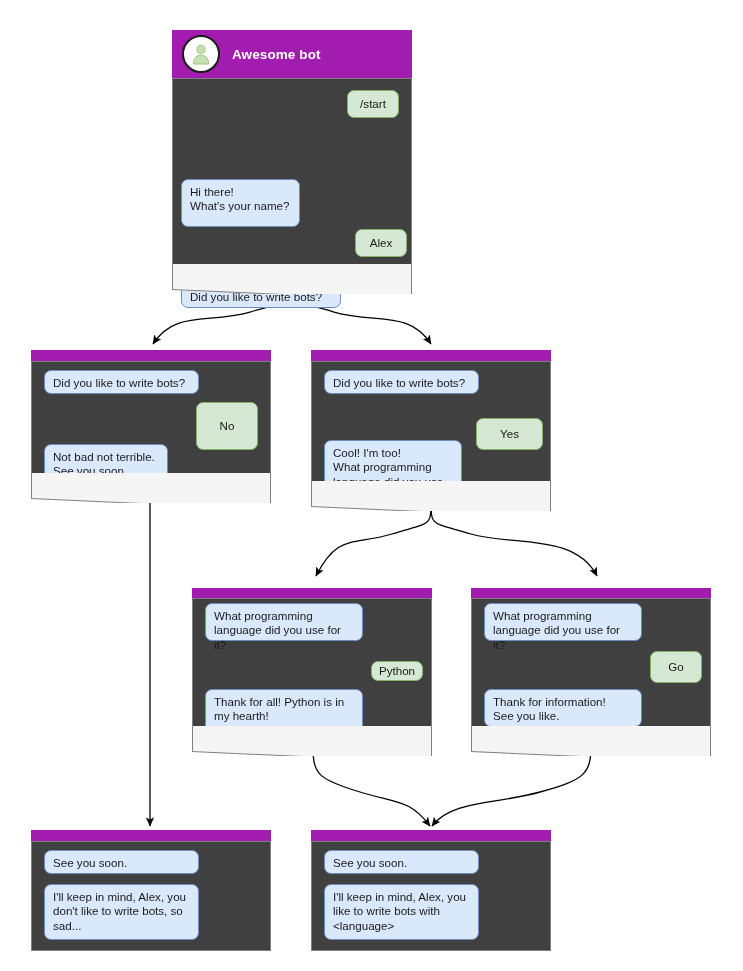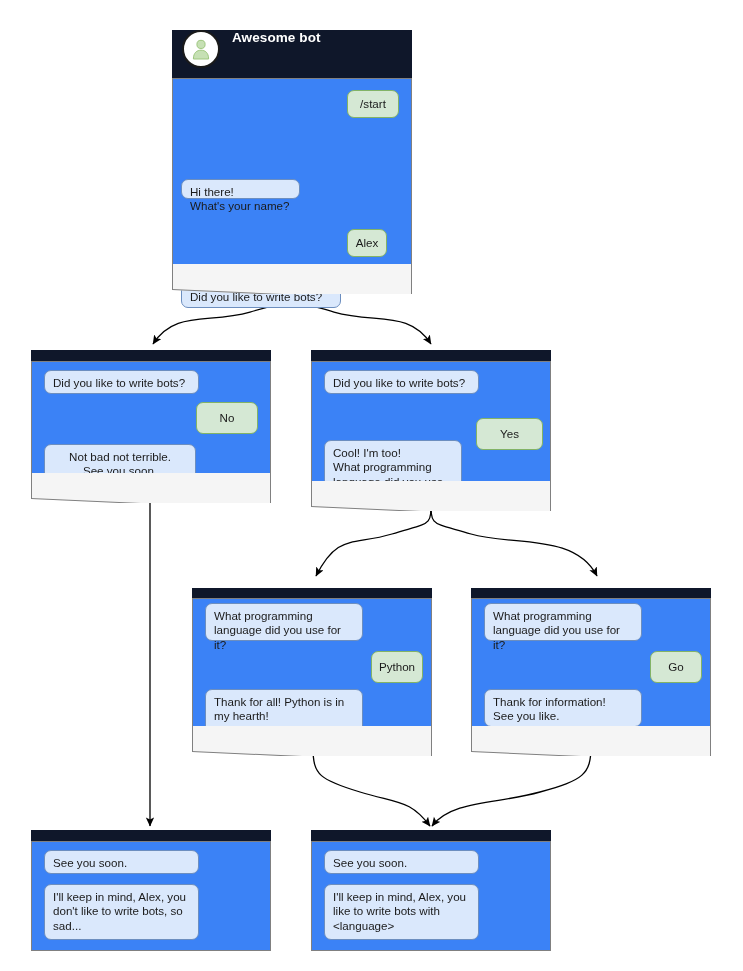--- a/index.html
+++ b/index.html
@@ -29,21 +29,21 @@
     pointer-events: none;
     z-index: 1;
   }
   
   .chat-card {
     position: absolute;
     z-index: 2;
   }
   .card-body {
     position: relative;
-    background: #3b82f6;
+    background: #404040;
     border: 1px solid #808080;
     border-bottom: none;
     box-sizing: border-box;
     text-decoration: underline;
   }
   
   .card-skirt {
     position: relative;
     height: 26px;
     overflow: hidden;
@@ -54,24 +54,24 @@
     width: 100%;
     height: 66px;
     background: #f5f5f5;
     border: 1px solid #808080;
     border-top: none;
     box-sizing: border-box;
     transform: skewY(2.6deg);
     transform-origin: 0 0;
   }
   .card-header {
-    background: #0f172a;
+    background: #a21caf;
     box-sizing: border-box;
     display: flex;
-    align-items: flex-start;
+    align-items: center;
     position: relative;
   }
   .card-header.bare { }
   .header-title {
     color: #ffffff;
     font-size: 13.5px;
     font-weight: bold;
     letter-spacing: .1px;
   }
   .avatar {
@@ -158,39 +158,39 @@
         <svg width="24" height="24" viewBox="0 0 24 24">
           <circle cx="12" cy="7.4" r="4.1" fill="#c6e0b4" stroke="#9ec77f" stroke-width="1"></circle>
           <path d="M4.4,22 C4.4,15.6 8,13.2 12,13.2 C16,13.2 19.6,15.6 19.6,22 Z" fill="#c6e0b4" stroke="#9ec77f" stroke-width="1"></path>
         </svg>
       </div>
       <div class="header-title">Awesome bot</div>
     </div>
     <div class="card-body" style="height:186px;">
       <div class="msgs">
         <div class="bubble user" style="left:174px; top:11px; width:52px; height:28px;">/start</div>
-        <div class="bubble bot" style="left:8px; top:100px; width:119px; height:20px;">Hi there!
+        <div class="bubble bot" style="left:8px; top:100px; width:119px; height:48px;">Hi there!
 What's your name?</div>
-        <div class="bubble user" style="left:174px; top:150px; width:40px; height:28px;">Alex</div>
+        <div class="bubble user" style="left:182px; top:150px; width:52px; height:28px;">Alex</div>
         <div class="bubble bot" style="left:8px; top:191px; width:160px; height:38px;">Nice to meet you, Alex!
 Did you like to write bots?</div>
       </div>
     </div>
     <div class="card-skirt" style="height:30px;">
       <div class="skirt-inner"></div>
     </div>
   </div>
 
   <div class="chat-card" style="left:31px; top:350px; width:240px;">
     <div class="card-header bare" style="height:11px;"></div>
     <div class="card-body" style="height:112px;">
       <div class="msgs">
         <div class="bubble bot" style="left:12px; top:8px; width:155px; height:24px;">Did you like to write bots?</div>
-        <div class="bubble user" style="left:164px; top:40px; width:62px; height:32px;">No</div>
-        <div class="bubble bot" style="left:12px; top:82px; width:152px; height:38px;text-align:center;">Not bad not terrible.
+        <div class="bubble user" style="left:164px; top:40px; width:62px; height:48px;">No</div>
+        <div class="bubble bot" style="left:12px; top:82px; width:124px; height:38px;">Not bad not terrible.
 See you soon.</div>
       </div>
     </div>
     <div class="card-skirt" style="height:30px;">
       <div class="skirt-inner"></div>
     </div>
   </div>
 
   <div class="chat-card" style="left:311px; top:350px; width:240px;">
     <div class="card-header bare" style="height:11px;"></div>
@@ -207,21 +207,21 @@
       <div class="skirt-inner"></div>
     </div>
   </div>
 
   <div class="chat-card" style="left:192px; top:588px; width:240px;">
     <div class="card-header bare" style="height:10px;"></div>
     <div class="card-body" style="height:128px;">
       <div class="msgs">
         <div class="bubble bot" style="left:12px; top:4px; width:158px; height:38px;">What programming
 language did you use for it?</div>
-        <div class="bubble user" style="left:178px; top:52px; width:52px; height:32px;">Python</div>
+        <div class="bubble user" style="left:178px; top:62px; width:52px; height:20px;">Python</div>
         <div class="bubble bot" style="left:12px; top:90px; width:158px; height:52px;">Thank for all! Python is in
 my hearth!
 See you with.</div>
       </div>
     </div>
     <div class="card-skirt" style="height:30px;">
       <div class="skirt-inner"></div>
     </div>
   </div>
 

